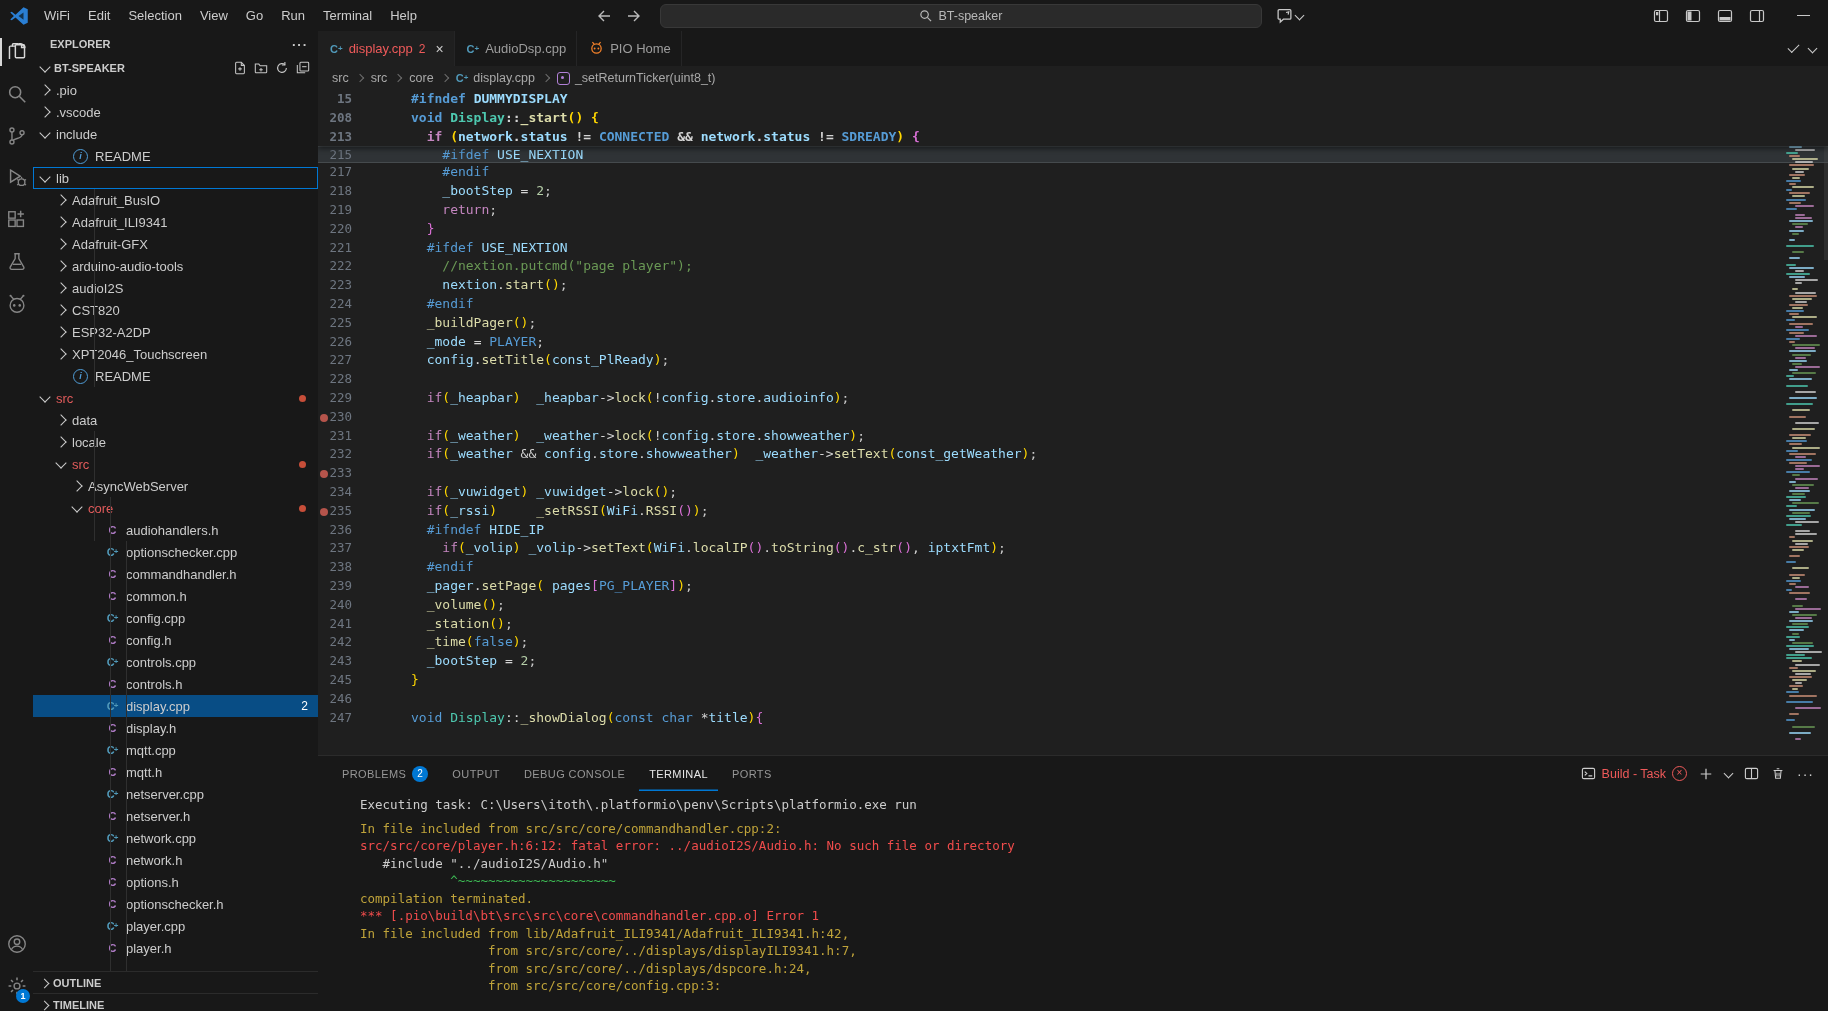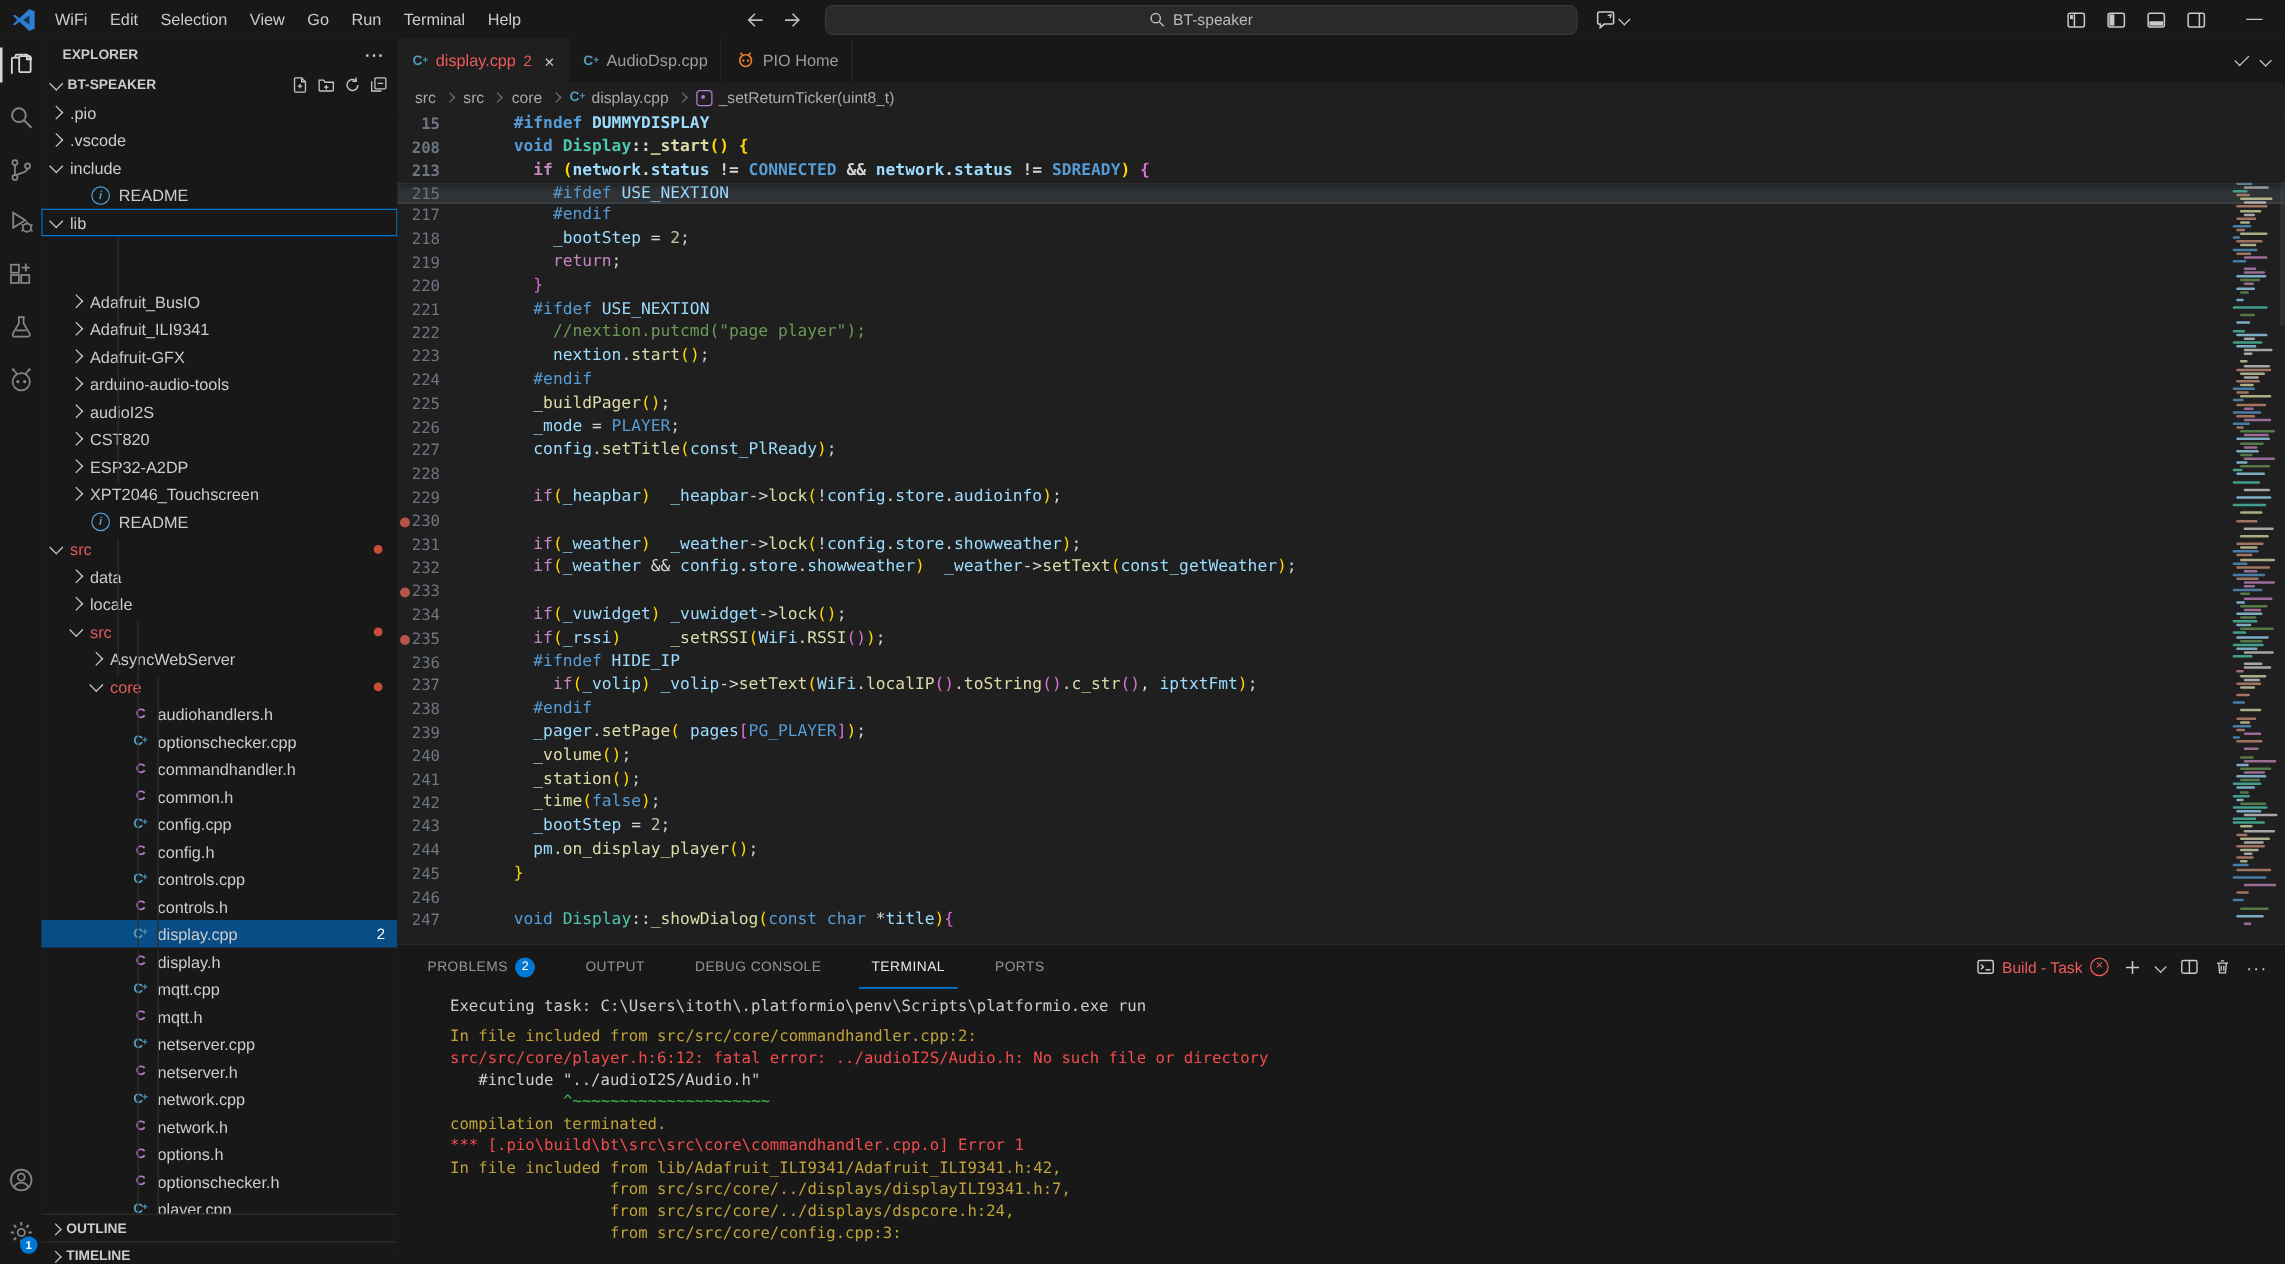--- a/index.html
+++ b/index.html
@@ -77,21 +77,21 @@
   .code-row .ltext{padding-left:59px;}
   .sticky{box-shadow:0 3px 5px rgba(0,0,0,.45);position:relative;z-index:3;background:#1f1f1f;font-weight:bold;}
   .code-row.cutline{height:15px;line-height:15px;background:#2f3336;border-top:1px solid #454a4d;border-bottom:1px solid #454a4d;}
   .tk-d{color:#569cd6;} .tk-m{color:#9cdcfe;} .tk-t{color:#4ec9b0;} .tk-f{color:#dcdcaa;}
   .tk-k{color:#c586c0;} .tk-o{color:#d4d4d4;} .tk-n{color:#b5cea8;} .tk-c{color:#6a9955;} .tk-b1{color:#ffd700;} .tk-b2{color:#da70d6;} .tk-w{color:#cccccc;}
   .minimap{position:absolute;right:4px;top:59px;width:38px;height:665px;overflow:hidden;}
   .mm-row{position:absolute;height:2px;border-radius:1px;opacity:.75;}
   .scrollbar-v{position:absolute;right:0;top:59px;width:4px;height:170px;background:#4a4a4a;opacity:.35;}
   
   .panel{position:absolute;left:0;right:0;top:724px;height:256px;background:#181818;border-top:1px solid #2b2b2b;}
-  .panel-tabs{position:absolute;left:14px;top:0;height:35px;display:flex;align-items:center;gap:20px;}
+  .panel-tabs{position:absolute;left:14px;top:0;height:35px;display:flex;align-items:center;gap:4px;}
   .panel-tab{height:35px;display:flex;align-items:center;padding:0 10px;font-size:11px;letter-spacing:.4px;color:#969696;gap:6px;}
   .panel-tab.active{color:#e7e7e7;box-shadow:inset 0 -1.5px 0 #0078d4;}
   .ptab-badge{min-width:16px;height:16px;border-radius:9px;background:#0078d4;color:#fff;font-size:10px;line-height:16px;text-align:center;}
   .panel-actions{position:absolute;right:14px;top:0;height:35px;display:flex;align-items:center;gap:12px;}
   .task-label{color:#ef5a5a;font-size:12.5px;display:flex;align-items:center;gap:6px;}
   .circle-x{width:13px;height:13px;border:1.3px solid #ef5a5a;border-radius:50%;color:#ef5a5a;font-size:10px;line-height:12px;text-align:center;}
   .pa-ic{color:#cccccc;display:flex;align-items:center;}
   .terminal{position:absolute;left:42px;top:40px;right:10px;bottom:0;font-family:"DejaVu Sans Mono",monospace;font-size:12.5px;overflow:hidden;}
   .t-row{height:17.5px;line-height:17.5px;white-space:pre;position:relative;}
   .t-row.dec::before{content:"*";position:absolute;left:-26px;top:2px;width:14px;height:14px;background:#3c3c3c;color:#bbbbbb;
@@ -301,21 +301,21 @@
         </div>
         <div class="tree-row" style="padding-left: 24px;">
           <span style="width: 16px; display: inline-block; flex: 0 0 auto;"></span>
           <span class="info-ic">i</span>
           <span class="lbl">README</span>
         </div>
         <div class="tree-row focused" style="padding-left: 8px;">
           <span class="chev down"></span>
           <span class="lbl">lib</span>
         </div>
-        <div class="tree-row" style="padding-left: 24px; margin-top: 41px;">
+        <div class="tree-row" style="padding-left: 24px;">
           <span class="chev right"></span>
           <span class="lbl">Adafruit_BusIO</span>
         </div>
         <div class="tree-row" style="padding-left: 24px;">
           <span class="chev right"></span>
           <span class="lbl">Adafruit_ILI9341</span>
         </div>
         <div class="tree-row" style="padding-left: 24px;">
           <span class="chev right"></span>
           <span class="lbl">Adafruit-GFX</span>
@@ -564,21 +564,20 @@
         <div class="code-row"><span class="lnum">234</span><span class="ltext"><span class="tk-w">  </span><span class="tk-k">if</span><span class="tk-b1">(</span><span class="tk-m">_vuwidget</span><span class="tk-b1">)</span><span class="tk-w"> </span><span class="tk-m">_vuwidget</span><span class="tk-o">-&gt;</span><span class="tk-f">lock</span><span class="tk-b1">()</span><span class="tk-w">;</span></span></div>
         <div class="code-row"><span class="gdot"></span><span class="lnum">235</span><span class="ltext"><span class="tk-w">  </span><span class="tk-k">if</span><span class="tk-b1">(</span><span class="tk-m">_rssi</span><span class="tk-b1">)</span><span class="tk-w">     </span><span class="tk-f">_setRSSI</span><span class="tk-b1">(</span><span class="tk-m">WiFi</span><span class="tk-o">.</span><span class="tk-f">RSSI</span><span class="tk-b2">()</span><span class="tk-b1">)</span><span class="tk-w">;</span></span></div>
         <div class="code-row"><span class="lnum">236</span><span class="ltext"><span class="tk-w">  </span><span class="tk-d">#ifndef</span><span class="tk-w"> </span><span class="tk-m">HIDE_IP</span></span></div>
         <div class="code-row"><span class="lnum">237</span><span class="ltext"><span class="tk-w">    </span><span class="tk-k">if</span><span class="tk-b1">(</span><span class="tk-m">_volip</span><span class="tk-b1">)</span><span class="tk-w"> </span><span class="tk-m">_volip</span><span class="tk-o">-&gt;</span><span class="tk-f">setText</span><span class="tk-b1">(</span><span class="tk-m">WiFi</span><span class="tk-o">.</span><span class="tk-f">localIP</span><span class="tk-b2">()</span><span class="tk-o">.</span><span class="tk-f">toString</span><span class="tk-b2">()</span><span class="tk-o">.</span><span class="tk-f">c_str</span><span class="tk-b2">()</span><span class="tk-o">,</span><span class="tk-w"> </span><span class="tk-m">iptxtFmt</span><span class="tk-b1">)</span><span class="tk-w">;</span></span></div>
         <div class="code-row"><span class="lnum">238</span><span class="ltext"><span class="tk-w">  </span><span class="tk-d">#endif</span></span></div>
         <div class="code-row"><span class="lnum">239</span><span class="ltext"><span class="tk-w">  </span><span class="tk-m">_pager</span><span class="tk-o">.</span><span class="tk-f">setPage</span><span class="tk-b1">(</span><span class="tk-w"> </span><span class="tk-m">pages</span><span class="tk-b2">[</span><span class="tk-d">PG_PLAYER</span><span class="tk-b2">]</span><span class="tk-b1">)</span><span class="tk-w">;</span></span></div>
         <div class="code-row"><span class="lnum">240</span><span class="ltext"><span class="tk-w">  </span><span class="tk-f">_volume</span><span class="tk-b1">()</span><span class="tk-w">;</span></span></div>
         <div class="code-row"><span class="lnum">241</span><span class="ltext"><span class="tk-w">  </span><span class="tk-f">_station</span><span class="tk-b1">()</span><span class="tk-w">;</span></span></div>
         <div class="code-row"><span class="lnum">242</span><span class="ltext"><span class="tk-w">  </span><span class="tk-f">_time</span><span class="tk-b1">(</span><span class="tk-d">false</span><span class="tk-b1">)</span><span class="tk-w">;</span></span></div>
         <div class="code-row"><span class="lnum">243</span><span class="ltext"><span class="tk-w">  </span><span class="tk-m">_bootStep</span><span class="tk-w"> </span><span class="tk-o">=</span><span class="tk-w"> </span><span class="tk-n">2</span><span class="tk-w">;</span></span></div>
-        <div class="code-row"><span class="lnum">244</span><span class="ltext"><span class="tk-w">  </span><span class="tk-m">pm</span><span class="tk-o">.</span><span class="tk-f">on_display_player</span><span class="tk-b1">()</span><span class="tk-w">;</span></span></div>
         <div class="code-row"><span class="lnum">245</span><span class="ltext"><span class="tk-b1">}</span></span></div>
         <div class="code-row"><span class="lnum">246</span><span class="ltext"></span></div>
         <div class="code-row"><span class="lnum">247</span><span class="ltext"><span class="tk-d">void</span><span class="tk-w"> </span><span class="tk-t">Display</span><span class="tk-o">::</span><span class="tk-f">_showDialog</span><span class="tk-b1">(</span><span class="tk-d">const</span><span class="tk-w"> </span><span class="tk-d">char</span><span class="tk-w"> </span><span class="tk-o">*</span><span class="tk-m">title</span><span class="tk-b1">)</span><span class="tk-b2">{</span></span></div>
       </div>
     <div class="minimap" id="minimap">
         <div class="mm-row" style="top: 3.1px; left: 6px; width: 13px; background: rgb(106, 153, 85);"></div>
         <div class="mm-row" style="top: 9.3px; left: 3px; width: 12px; background: rgb(156, 220, 254);"></div>
         <div class="mm-row" style="top: 15.5px; left: 9px; width: 19px; background: rgb(197, 134, 192);"></div>
         <div class="mm-row" style="top: 21.7px; left: 6px; width: 18px; background: rgb(106, 153, 85);"></div>
         <div class="mm-row" style="top: 27.9px; left: 3px; width: 17px; background: rgb(156, 220, 254);"></div>

